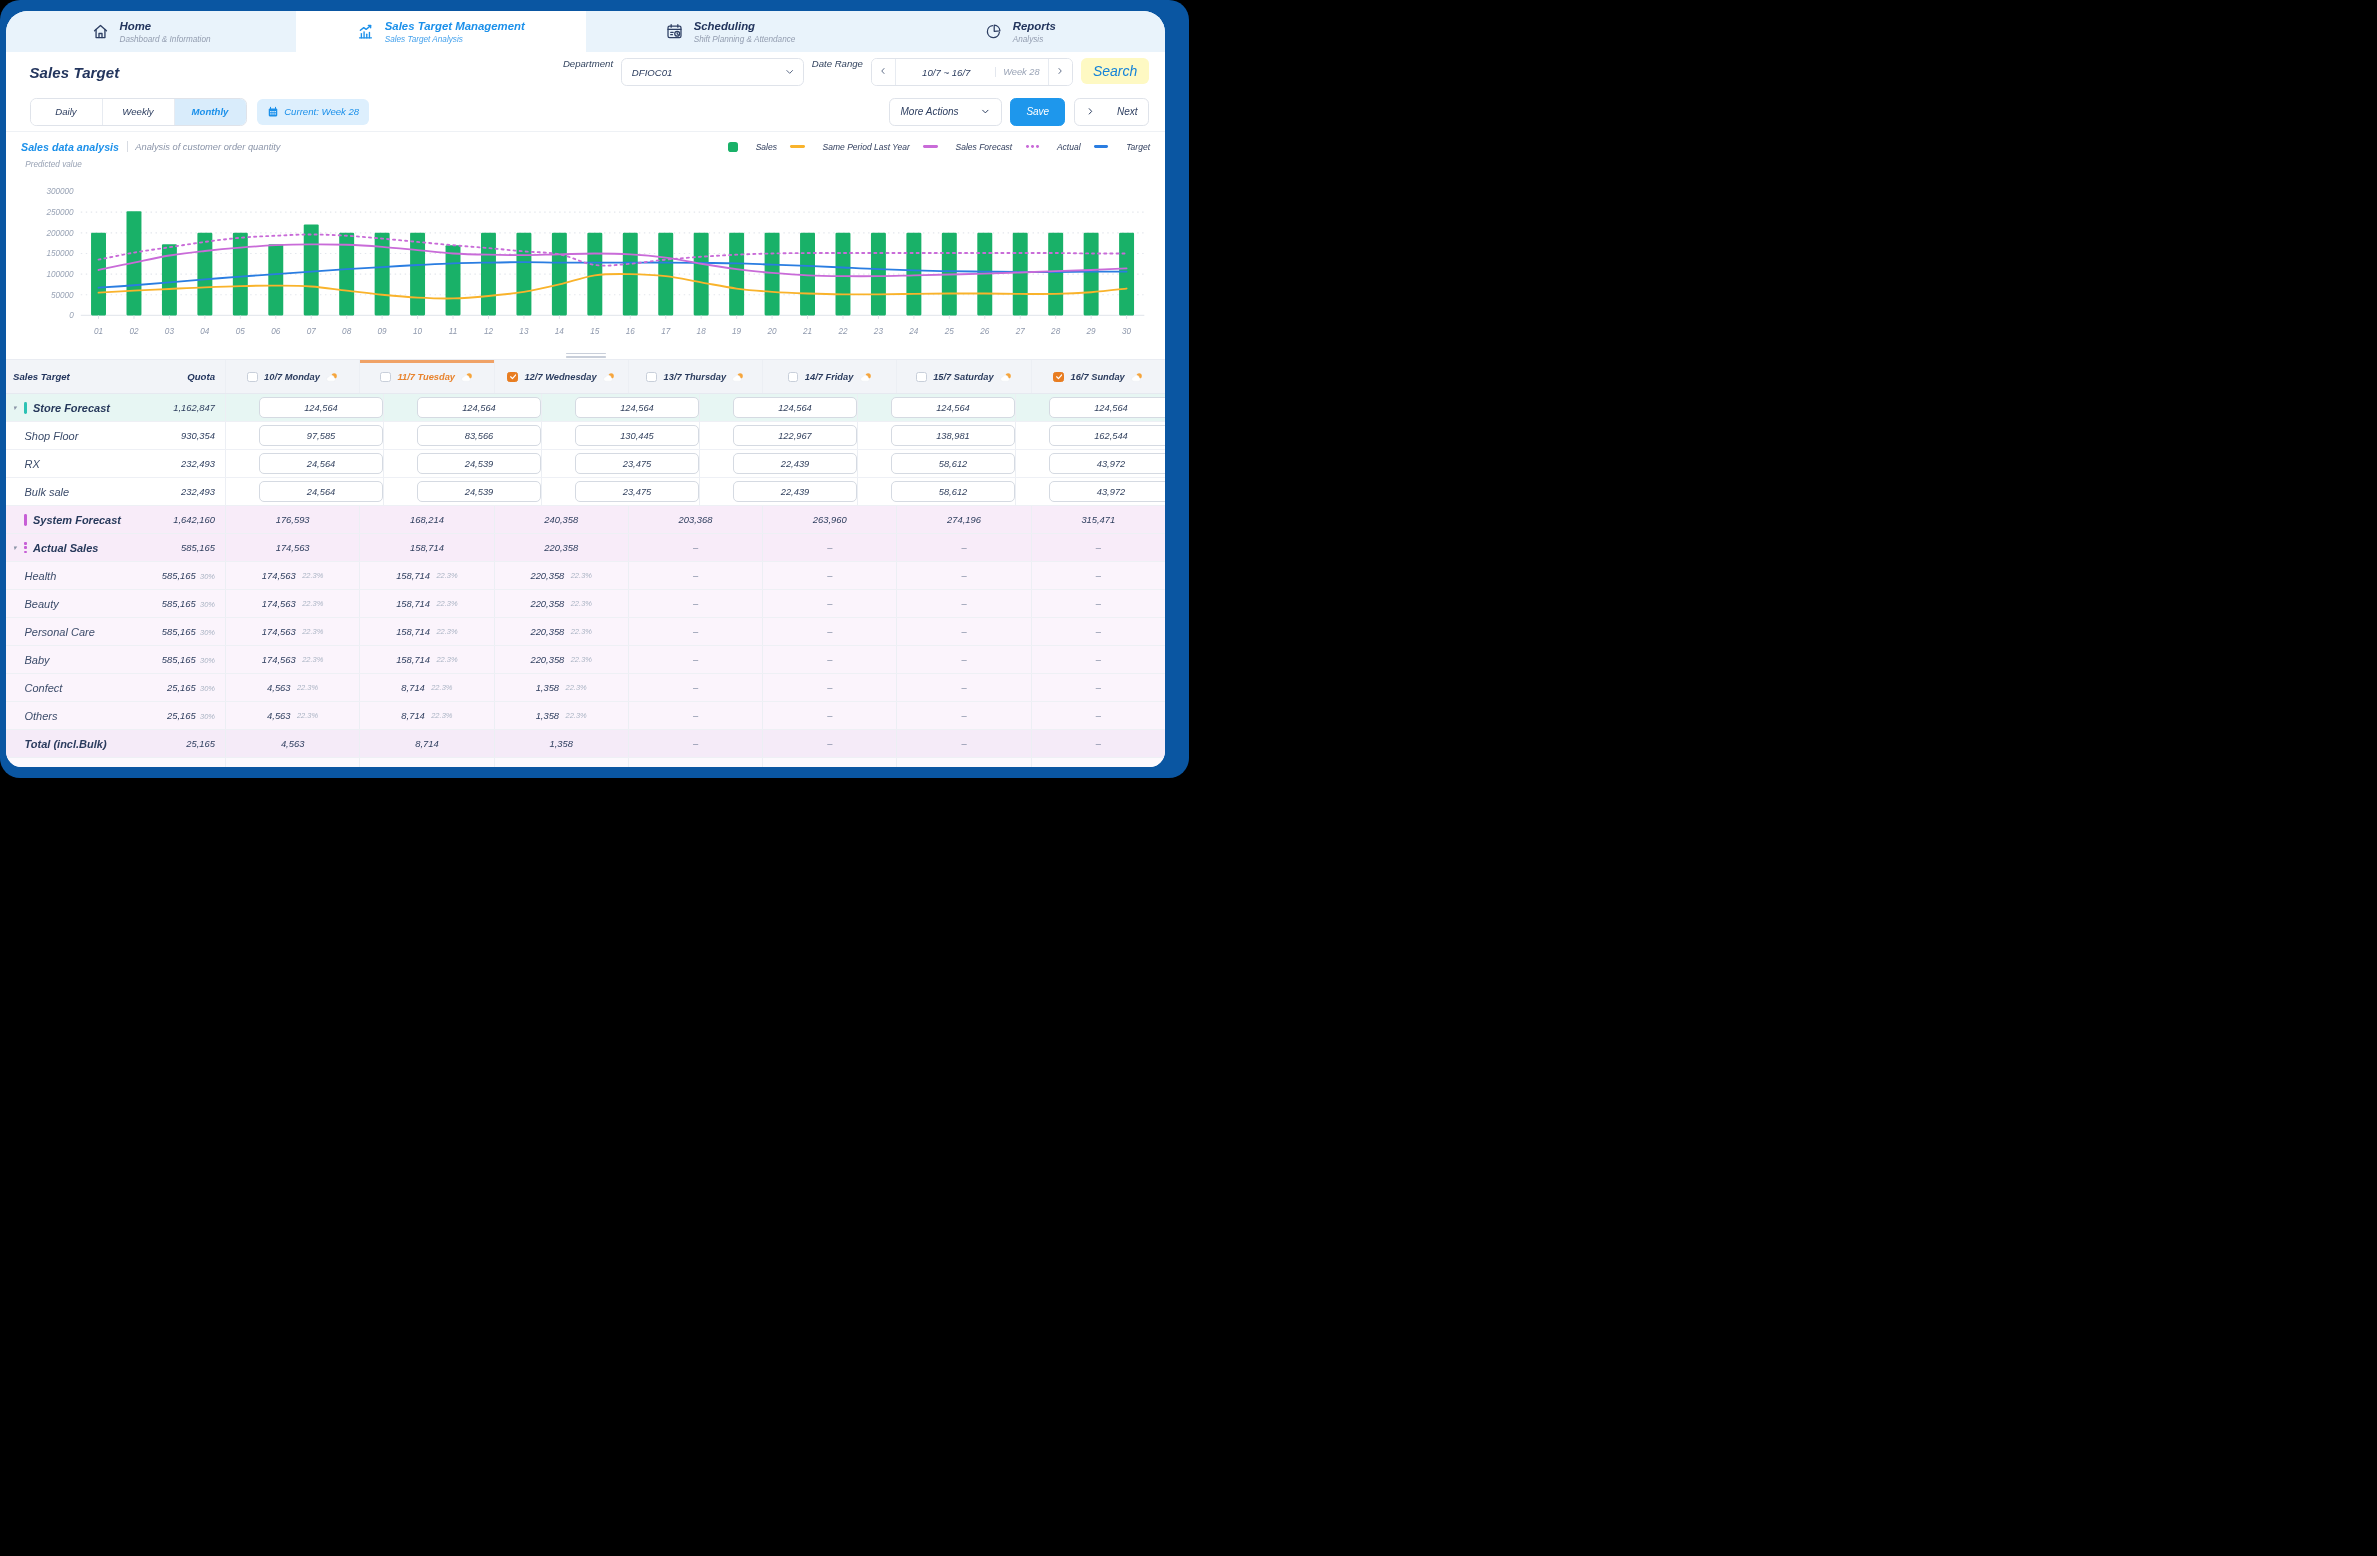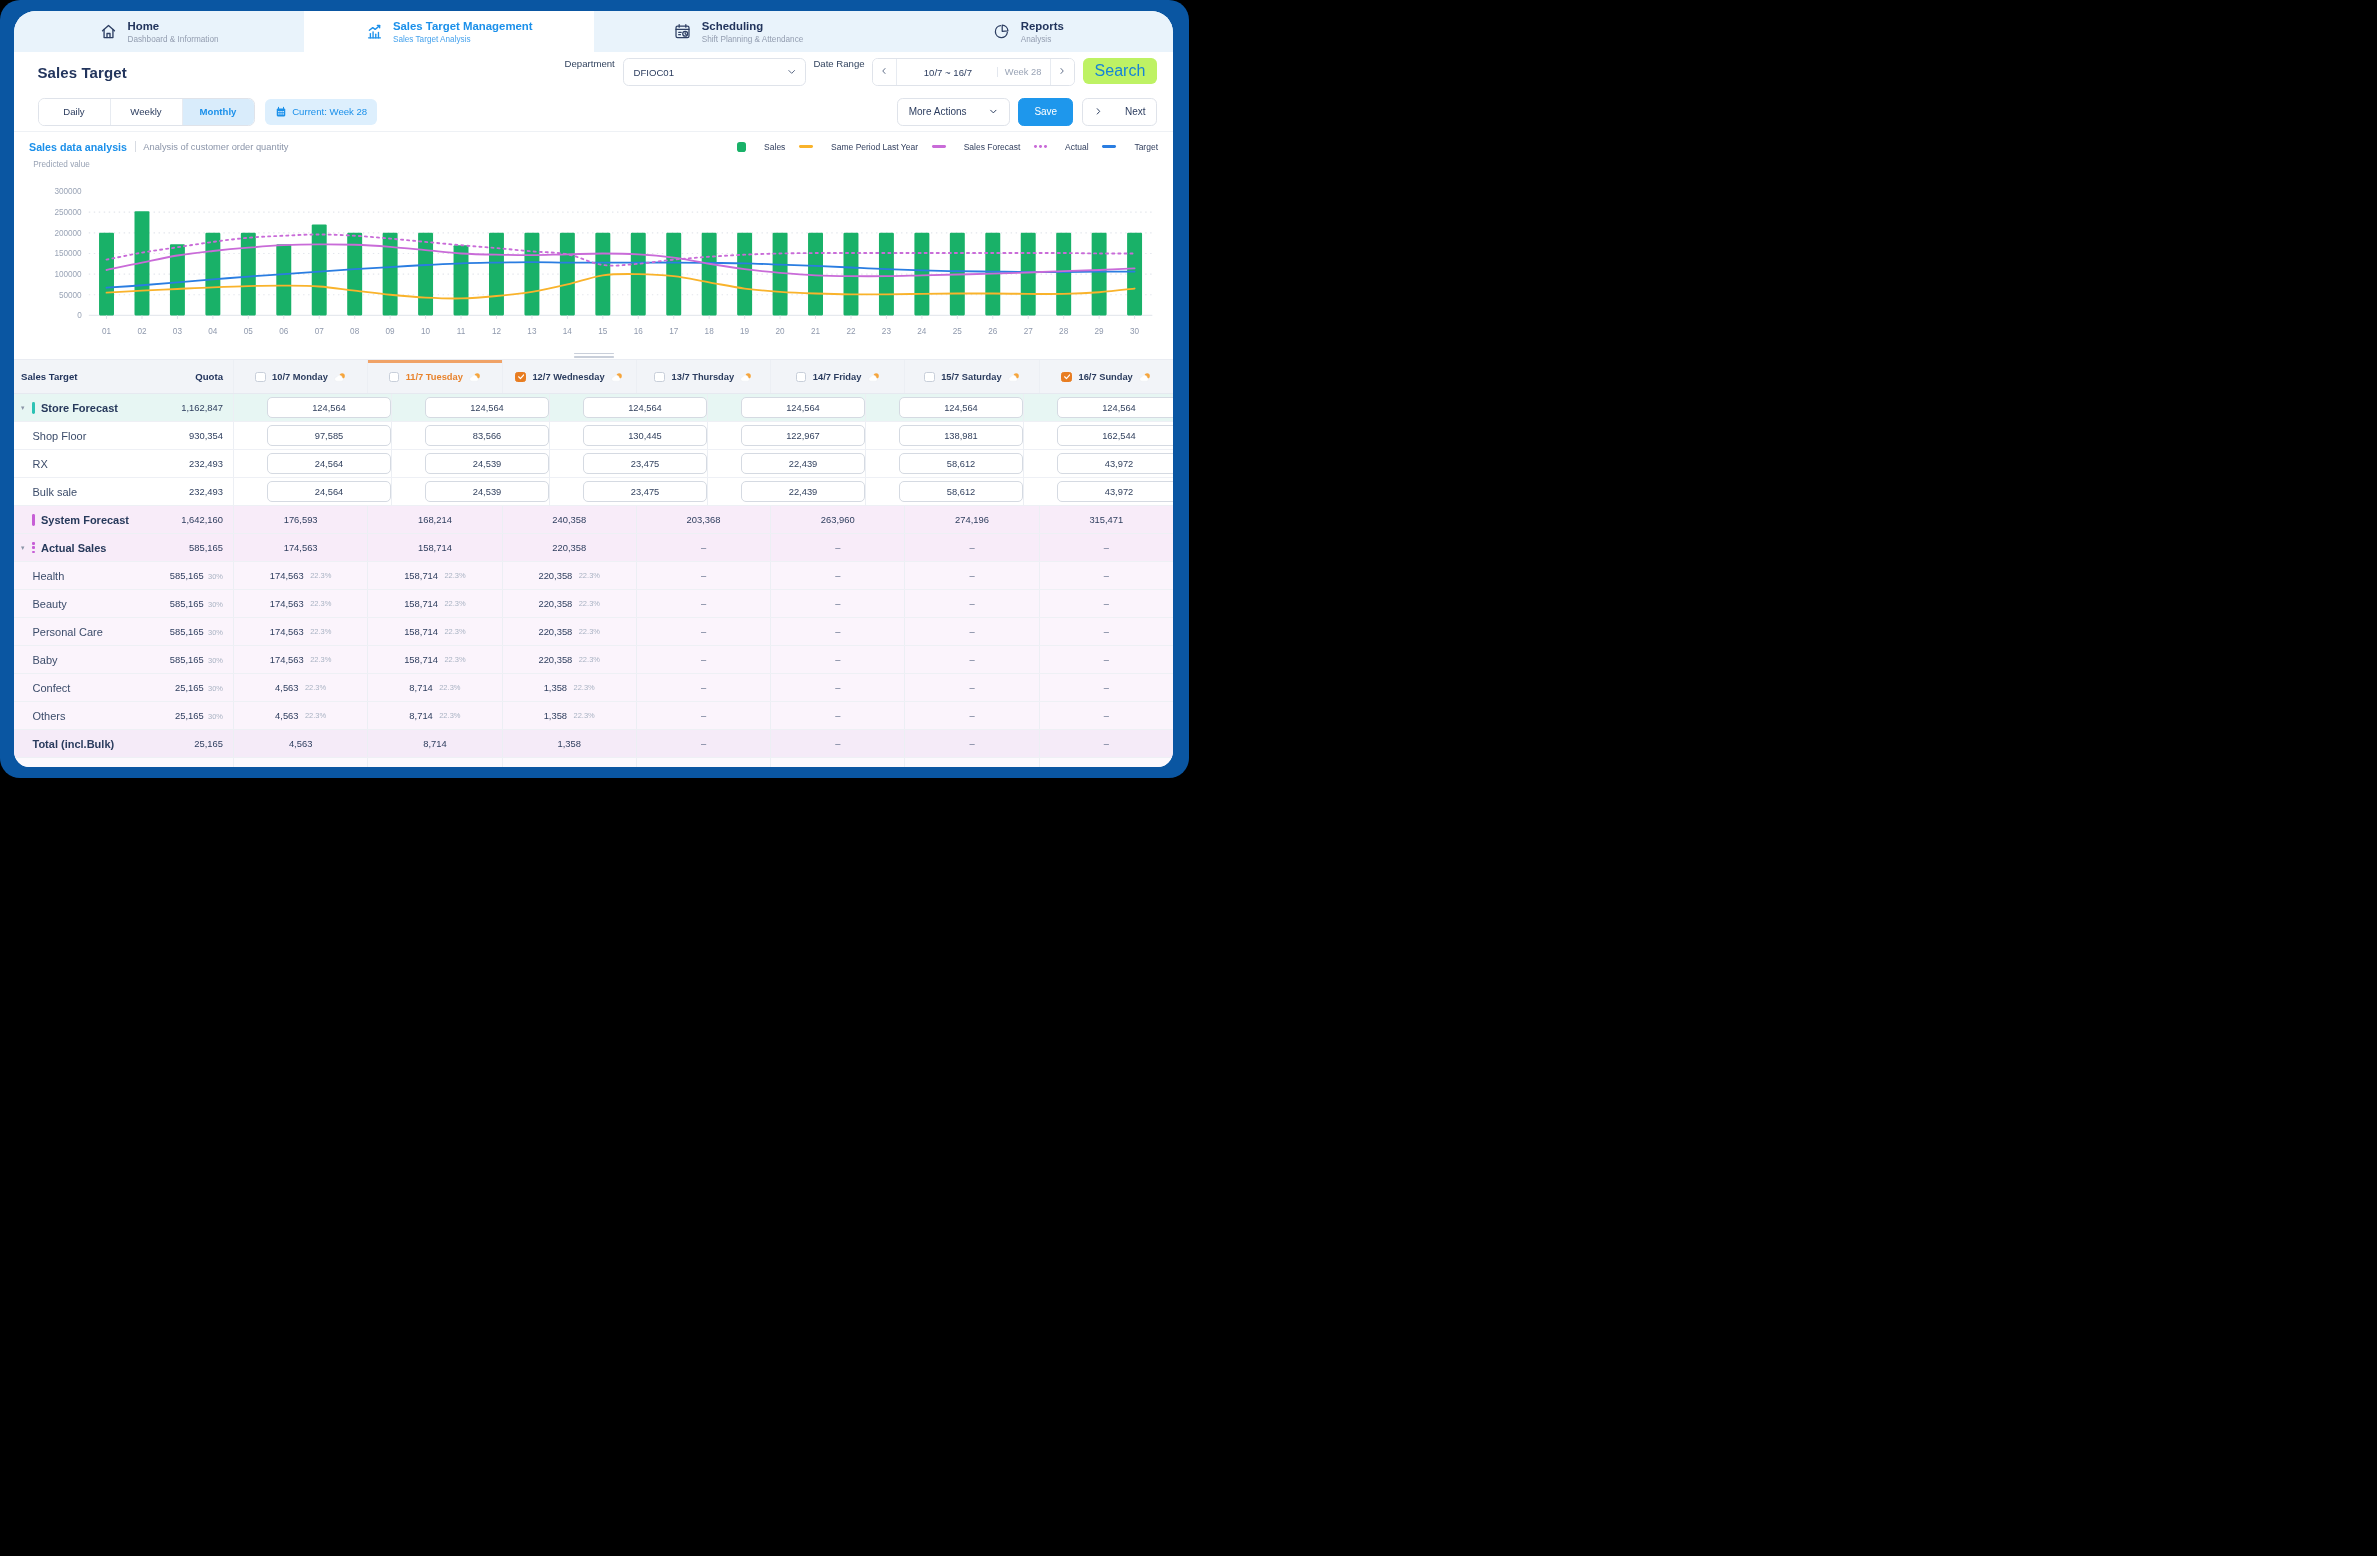--- a/index.html
+++ b/index.html
@@ -1,18 +1,18 @@
 <!DOCTYPE html>
 <html style="font-size:11.4px"><head>
 <meta charset="utf-8">
 <style>
   html,body{margin:0;padding:0;background:#000;}
   body{width:1189px;height:778px;position:relative;font-family:"Liberation Sans",sans-serif;-webkit-font-smoothing:antialiased;}
   .frame{position:absolute;inset:0;background:#0A56A2;border-radius:20px;}
-  .app{position:absolute;left:14px;top:10.7px;width:1159px;height:756px;background:#fff;border-radius:21.4px 21.4px 15.7px 15.7px;overflow:hidden;display:flex;flex-direction:column;}
+  .app{position:absolute;left:6px;top:10.7px;width:1159px;height:756px;background:#fff;border-radius:21.4px 21.4px 15.7px 15.7px;overflow:hidden;display:flex;flex-direction:column;font-style:italic;}
 
   
   .nav{display:flex;height:41px;flex:0 0 41px;}
   .nav-item{flex:1;display:flex;align-items:center;justify-content:center;gap:9.3px;background:#E9F3FB;cursor:pointer;}
   .nav-item.active{background:#fff;}
   .nav-icon{width:19px;height:19px;color:#2E3F63;flex:0 0 19px;}
   .nav-icon svg{width:100%;height:100%;display:block;}
   .nav-item.active .nav-icon{color:#1B90EA;}
   .nav-title{font-size:11.4px;font-weight:700;color:#22345C;line-height:1.25;}
   .nav-sub{font-size:8.2px;color:#939DB0;margin-top:1.4px;}
@@ -28,21 +28,21 @@
   .select .sel-val{font-size:9.6px;color:#2C3D5F;flex:1;}
   .chev{width:11.4px;height:11.4px;color:#53627F;}
   .chev svg{width:100%;height:100%;display:block;}
   .dr-group{height:26px;border:0.7px solid #DFE3EA;border-radius:5.7px;background:#fff;display:flex;align-items:center;overflow:hidden;}
   .dr-btn{width:23px;height:100%;display:flex;align-items:center;justify-content:center;color:#3E4E6E;cursor:pointer;background:#fff;}
   .dr-btn svg{width:10px;height:10px;}
   .dr-center{height:100%;display:flex;align-items:center;border-left:0.7px solid #E7EBF1;border-right:0.7px solid #E7EBF1;padding:0 8.5px;gap:7.1px;}
   .dr-dates{font-size:9.6px;color:#2C3D5F;min-width:84px;text-align:center;}
   .dr-sep{width:0.7px;height:10px;background:#E3E7EE;}
   .dr-week{font-size:9.3px;color:#9AA4B6;}
-  .btn-search{height:26px;padding:0 12px;border-radius:5.7px;background:#bef264;color:#1583D8;font-size:16px;display:flex;align-items:center;cursor:pointer;}
+  .btn-search{height:26px;padding:0 12px;border-radius:5.7px;background:#fef9c3;color:#1583D8;font-size:14px;display:flex;align-items:center;cursor:pointer;}
 
   
   .toolbar{display:flex;align-items:center;height:38px;flex:0 0 38px;padding:0 15.7px 0 23.5px;border-bottom:0.7px solid #EEF1F5;}
   .seg{display:flex;border:0.7px solid #DFE3EA;border-radius:6.4px;overflow:hidden;height:26px;}
   .seg-item{min-width:51px;padding:0 10px;display:flex;align-items:center;justify-content:center;font-size:9.6px;color:#2C3D5F;background:#fff;border-left:0.7px solid #E7EBF1;cursor:pointer;}
   .seg-item:first-child{border-left:none;}
   .seg-item.active{background:#D9ECFB;color:#1B90EA;font-weight:700;}
   .chip{margin-left:10px;height:26px;border-radius:5.7px;background:#DDEFFD;color:#1B90EA;display:flex;align-items:center;gap:5.7px;padding:0 10px;font-size:9.6px;cursor:pointer;}
   .chip .c-icon{width:12px;height:12px;color:#1B90EA;}
   .chip .c-icon svg{width:100%;height:100%;display:block;}

